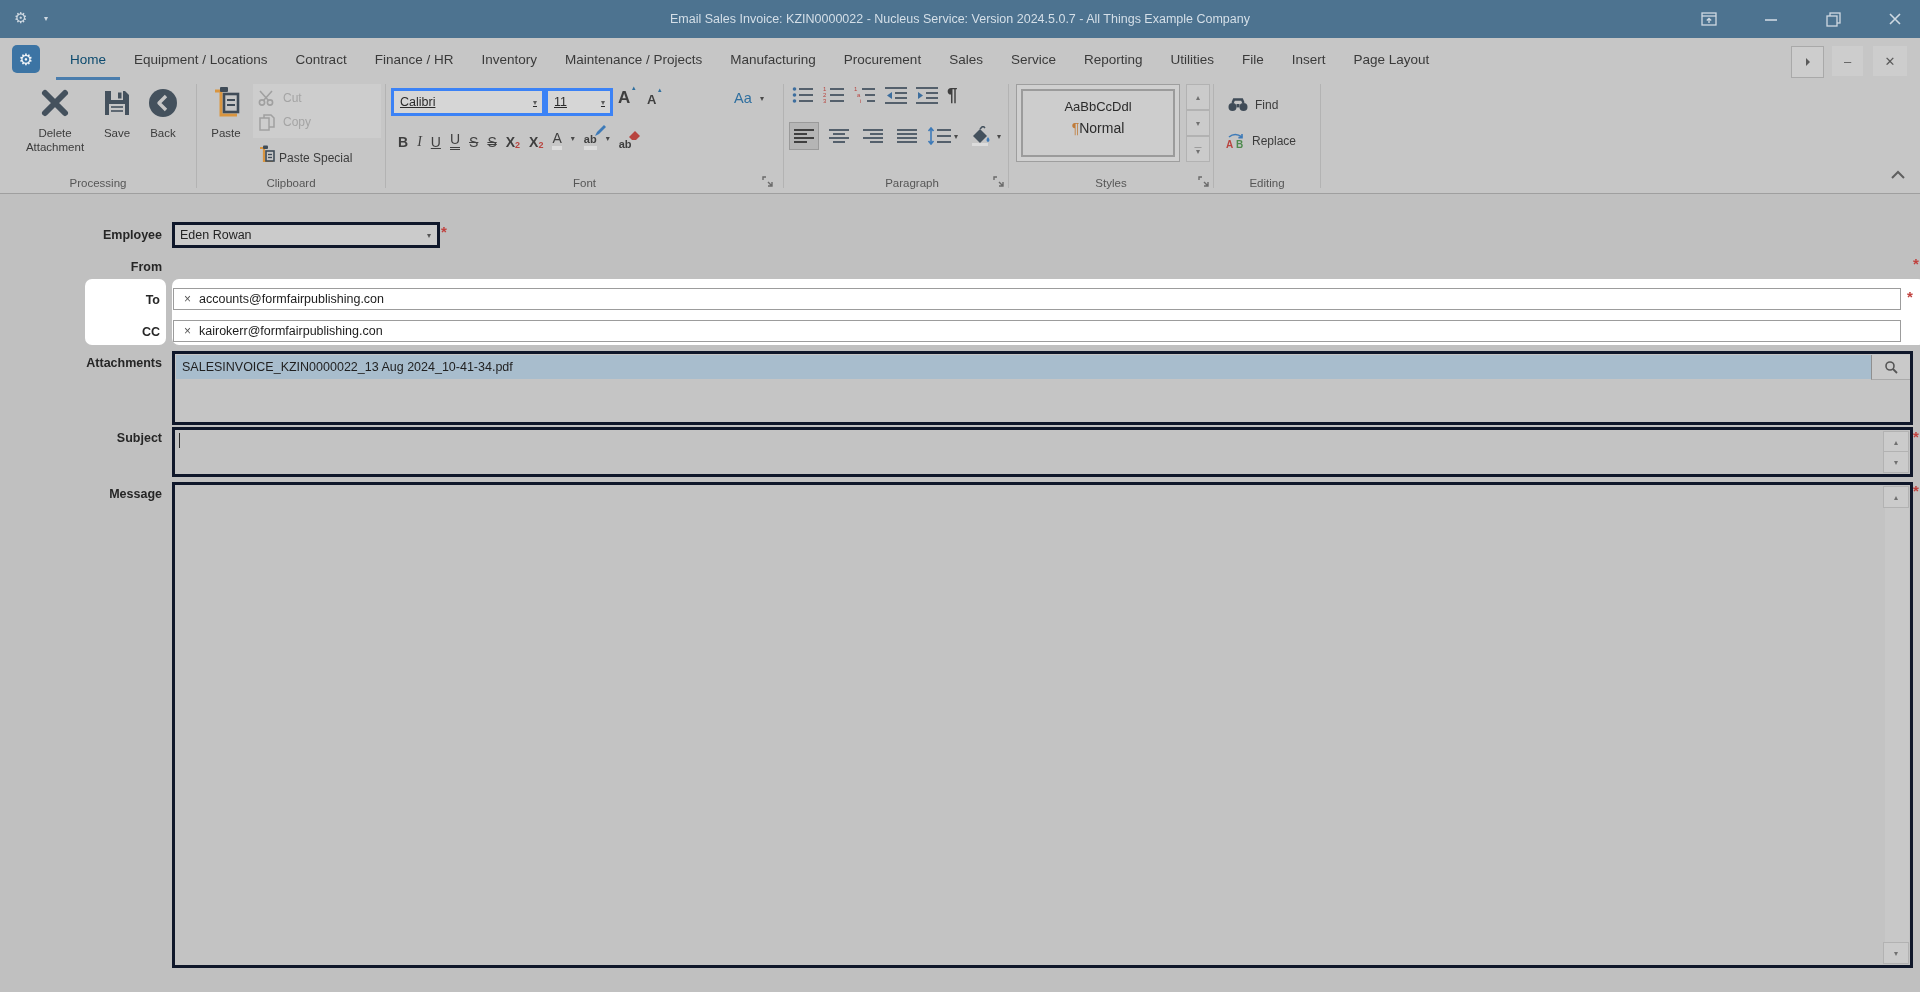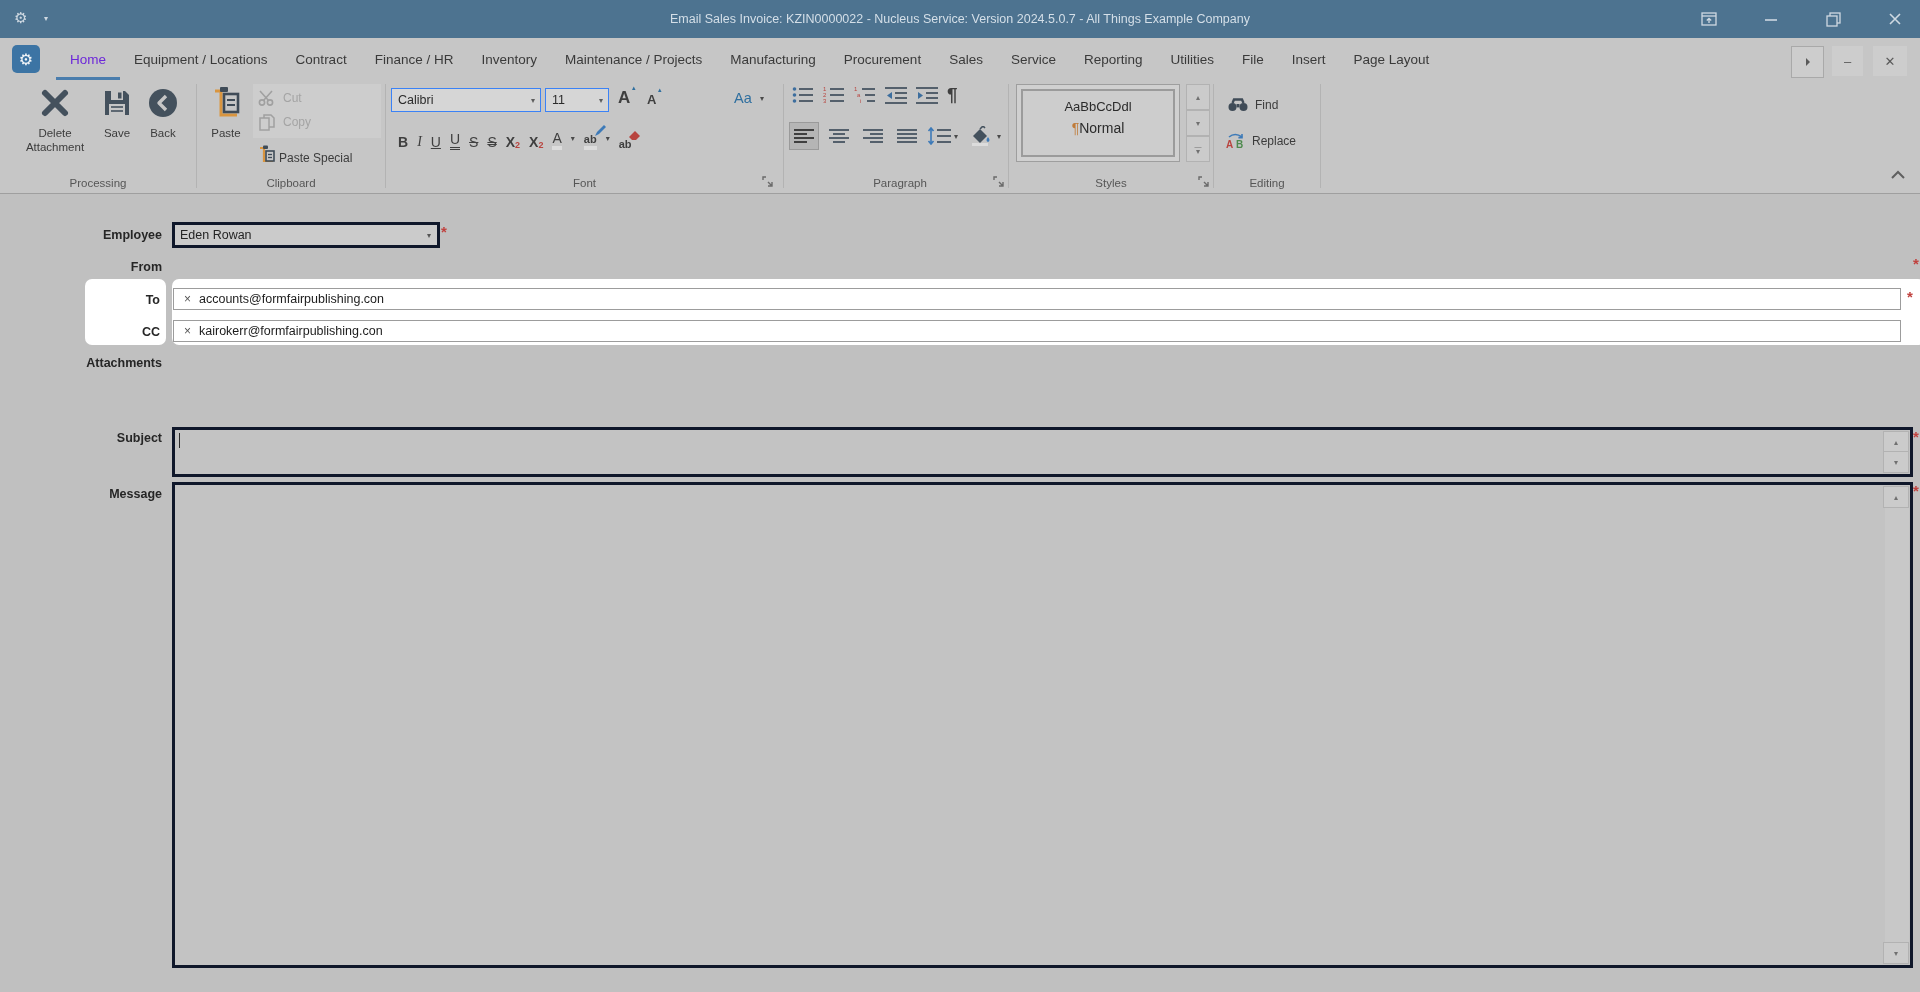--- a/index.html
+++ b/index.html
@@ -17,33 +17,33 @@
     color:#d4dfe8;font-size:12.5px;white-space:nowrap;}
   .tb-icon{color:#cfd9e2;}
   .winbtn{width:30px;height:26px;top:6px;display:flex;align-items:center;justify-content:center;}
 
   
   .tabrow{left:0;top:38px;width:1920px;height:42px;background:#c6c6c6;}
   .appbtn{left:12px;top:7px;width:28px;height:28px;background:#3c74a4;border-radius:5px;
     color:#f2f5f8;font-size:16px;display:flex;align-items:center;justify-content:center;}
   .tabs{left:56px;top:0;height:42px;width:1735px;overflow:hidden;white-space:nowrap;display:flex;}
   .tab{display:inline-flex;align-items:center;height:42px;padding:0 14px;font-size:13.5px;color:#3a3a3a;}
-  .tab.sel{color:#6d28d9;box-shadow:inset 0 -3px 0 #4a7dad;}
+  .tab.sel{color:#0c4a6e;box-shadow:inset 0 -3px 0 #4a7dad;}
   .tab-sysbtn{top:8px;height:30px;display:flex;align-items:center;justify-content:center;
     background:#cdcdcd;color:#5a5a5a;font-size:13px;}
 
   
   .ribbon{left:0;top:80px;width:1920px;height:113px;background:#c6c6c6;border-bottom:1px solid #9f9f9f;}
   .vsep{top:4px;width:1px;height:104px;background:#b3b3b3;}
   .grp-title{bottom:3px;font-size:11.5px;color:#565656;text-align:center;}
   .bigbtn-label{font-size:11.5px;line-height:14px;color:#3c3c3c;text-align:center;}
   .smalltext{font-size:12px;color:#3c3c3c;}
   .disabledtext{font-size:12px;color:#a4a4a4;}
-  .combo{background:#d6d6d6;border:1px solid #3b82f6;height:22px;display:flex;align-items:center;
-    font-size:12.5px;color:#2b2b2b;}
+  .combo{background:#d6d6d6;border:3px solid #3b82f6;height:22px;display:flex;align-items:center;
+    font-size:12.5px;color:#2b2b2b;text-decoration:underline;}
   .combo .caret{margin-left:auto;color:#5d5d5d;font-size:8px;padding:0 5px;}
   .fbtn{display:flex;align-items:flex-end;justify-content:center;color:#3f3f3f;font-size:14px;height:24px;}
   .launcher{width:12px;height:12px;}
 
   
   .flabel{font-weight:bold;color:#262626;font-size:12.5px;text-align:right;white-space:nowrap;}
   .field{position:absolute;border:3px solid #0f172a;background:#c9c9c9;font-size:12.5px;color:#242424;}
   .req{color:#c0413e;font-size:15px;font-weight:bold;line-height:12px;}
   .hl-box{background:#ffffff;border-radius:7px;}
   .wfield{position:absolute;border:1px solid #9c9c9c;background:#ffffff;font-size:12.5px;color:#1c1c1c;
@@ -364,21 +364,21 @@
       <span style="display:flex;align-items:center;width:42px;height:26px;">
         <svg width="24" height="20" viewBox="0 0 24 20">
             <path d="M4 10 L11 3 L18 10 L11 17 Z" fill="#44515d"></path>
             <path d="M11 3 L14 0 L16 2" fill="none" stroke="#44515d" stroke-width="1.6"></path>
             <path d="M19 11 q3 3.5 0 5 q-3 -1.5 0 -5" fill="#3d7ab8"></path>
             <rect x="3" y="17" width="16" height="3" fill="#dcdcdc"></rect>
           </svg>
         <span style="font-size:8px;color:#4a4a4a;margin-left:4px;">▾</span>
       </span>
     </div>
-    <div class="abs grp-title" style="left:4px;width:224px;">Paragraph</div>
+    <div class="abs grp-title" style="left:16px;width:224px;">Paragraph</div>
     <svg class="abs launcher" style="left:209px;top:96px;" viewBox="0 0 12 12">
         <path d="M1 4 V1 H4 M6 6 L10 10 M10 6 V10 H6" fill="none" stroke="#6b6b6b" stroke-width="1.4"></path>
       </svg>
   </div>
 
   <div class="abs" style="left:1009px;top:0;width:204px;height:112px;">
     <div class="abs" style="left:7px;top:4px;width:162px;height:76px;background:#d0d0d0;border:1px solid #9e9e9e;">
       <div class="abs" style="left:4px;top:4px;width:150px;height:64px;border:2px solid #9b9b9b;background:#cdcdcd;">
         <div style="text-align:center;margin-top:8px;font-size:13px;color:#2b2b2b;">AaBbCcDdl</div>
         <div style="text-align:center;margin-top:6px;font-size:14px;color:#2b2b2b;">
@@ -447,20 +447,31 @@
   </div>
   <span class="abs req" style="left:1875px;top:97px;">*</span>
 
   <div class="abs flabel" style="left:58px;top:131px;width:70px;">CC</div>
   <div class="abs wfield" style="left:141px;top:126px;width:1726px;height:20px;">
     <span class="tok-x">×</span>
     <span>kairokerr@formfairpublishing.con</span>
   </div>
 
   <div class="abs flabel" style="left:0;top:162px;width:130px;">Attachments</div>
+  <div class="abs field" style="left:140px;top:157px;width:1735px;height:68px;background:#c5c5c5;">
+    <div class="abs attach-row" style="left:1px;top:1px;width:1695px;height:24px;">
+      <span>SALESINVOICE_KZIN0000022_13 Aug 2024_10-41-34.pdf</span>
+    </div>
+    <div class="abs" style="left:1696px;top:1px;width:38px;height:24px;background:#c9c9c9;border-left:1px solid #8f8f8f;border-bottom:1px solid #aaa;display:flex;align-items:center;justify-content:center;">
+      <svg width="14" height="14" viewBox="0 0 14 14">
+          <circle cx="6" cy="6" r="4" fill="none" stroke="#555" stroke-width="1.6"></circle>
+          <line x1="9" y1="9" x2="13" y2="13" stroke="#555" stroke-width="1.8"></line>
+        </svg>
+    </div>
+  </div>
 
   <div class="abs flabel" style="left:0;top:237px;width:130px;">Subject</div>
   <div class="abs field" style="left:140px;top:233px;width:1735px;height:44px;background:#c3c3c3;">
     <span></span>
     <div class="abs" style="left:4px;top:3px;width:1px;height:15px;background:#2b2b2b;"></div>
     <div class="scrollbtn" style="right:1px;top:1px;width:24px;height:20px;">▴</div>
     <div class="scrollbtn" style="right:1px;bottom:1px;width:24px;height:20px;">▾</div>
   </div>
   <span class="abs req" style="left:1881px;top:237px;">*</span>
 

